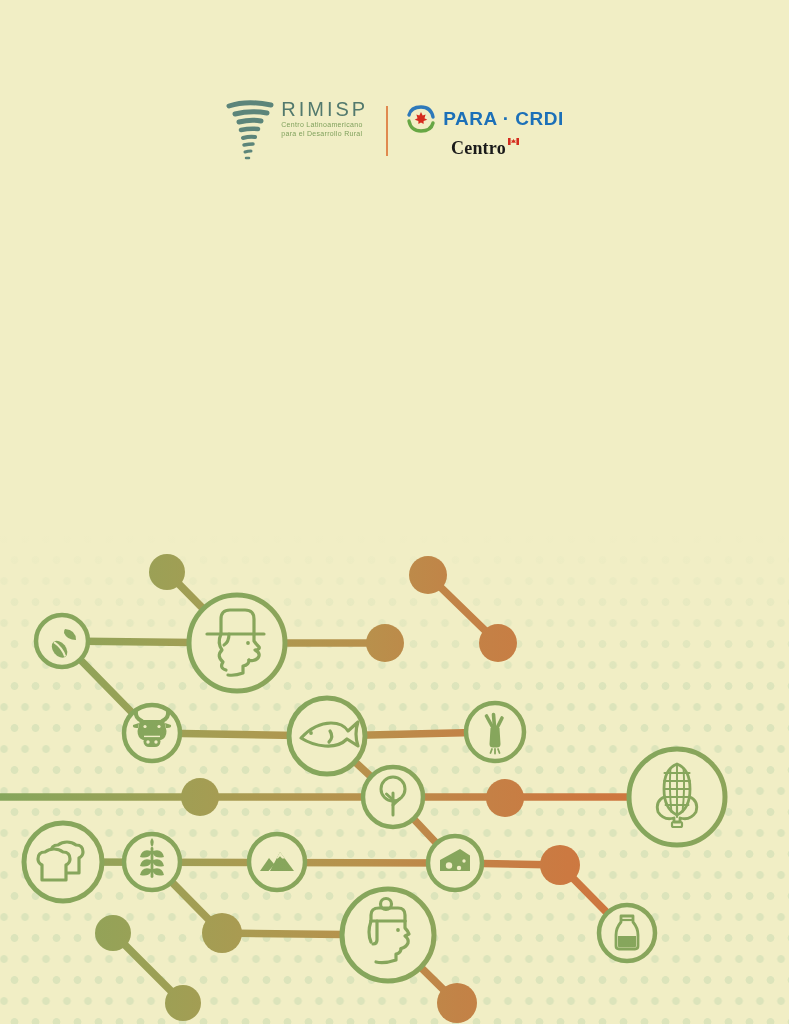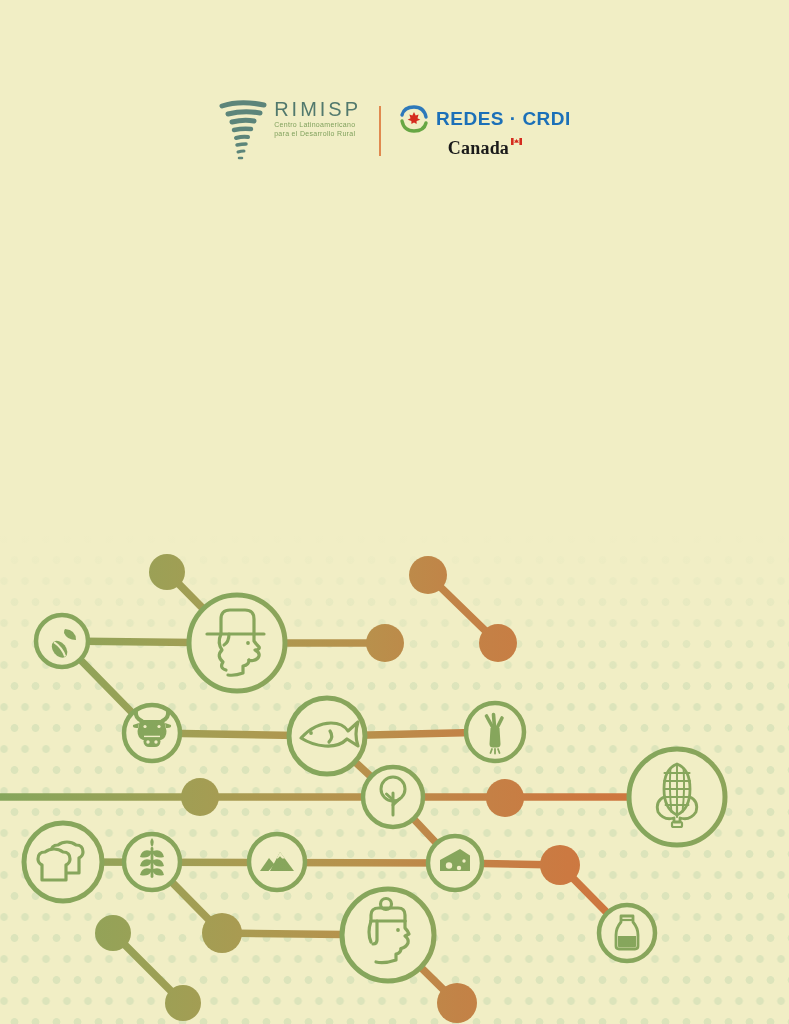--- a/index.html
+++ b/index.html
@@ -315,24 +315,24 @@
 
     <div class="logo-divider"></div>
 
     <div class="idrc">
       <div class="idrc-row">
         <svg width="30" height="30" viewBox="-15 -15 30 30">
           <path d="M-12,-4 Q-10,-12 0,-12 Q10,-12 12,-2" stroke="#2e79ba" stroke-width="3.4" fill="none" stroke-linecap="round"></path>
           <path d="M12,4 Q10,12 0,12 Q-10,12 -12,2" stroke="#67a744" stroke-width="3.4" fill="none" stroke-linecap="round"></path>
           <path d="M0,-7 L1.7,-3.4 L4.6,-4.4 L3.5,-0.8 L6.3,0.8 L2.6,2 L2.6,5 L0,3.6 L-2.6,5 L-2.6,2 L-6.3,0.8 L-3.5,-0.8 L-4.6,-4.4 L-1.7,-3.4 Z" fill="#d52b1e"></path>
         </svg>
-        <span class="idrc-wordmark">REDES · CRDI</span>
+        <span class="idrc-wordmark">PARA · CRDI</span>
       </div>
       <div class="canada-row">
-        <span class="canada-word">Canada</span>
+        <span class="canada-word">Centro</span>
         <svg width="11" height="7" viewBox="0 0 11 7">
           <rect x="0" y="0" width="2.6" height="7" fill="#d52b1e"></rect>
           <rect x="8.4" y="0" width="2.6" height="7" fill="#d52b1e"></rect>
           <path d="M5.5,0.8 L6.2,2.4 L7.6,2 L7,3.6 L8.2,4.4 L5.5,4.8 L2.8,4.4 L4,3.6 L3.4,2 L4.8,2.4 Z" fill="#d52b1e"></path>
         </svg>
       </div>
     </div>
   </div>
 
 

